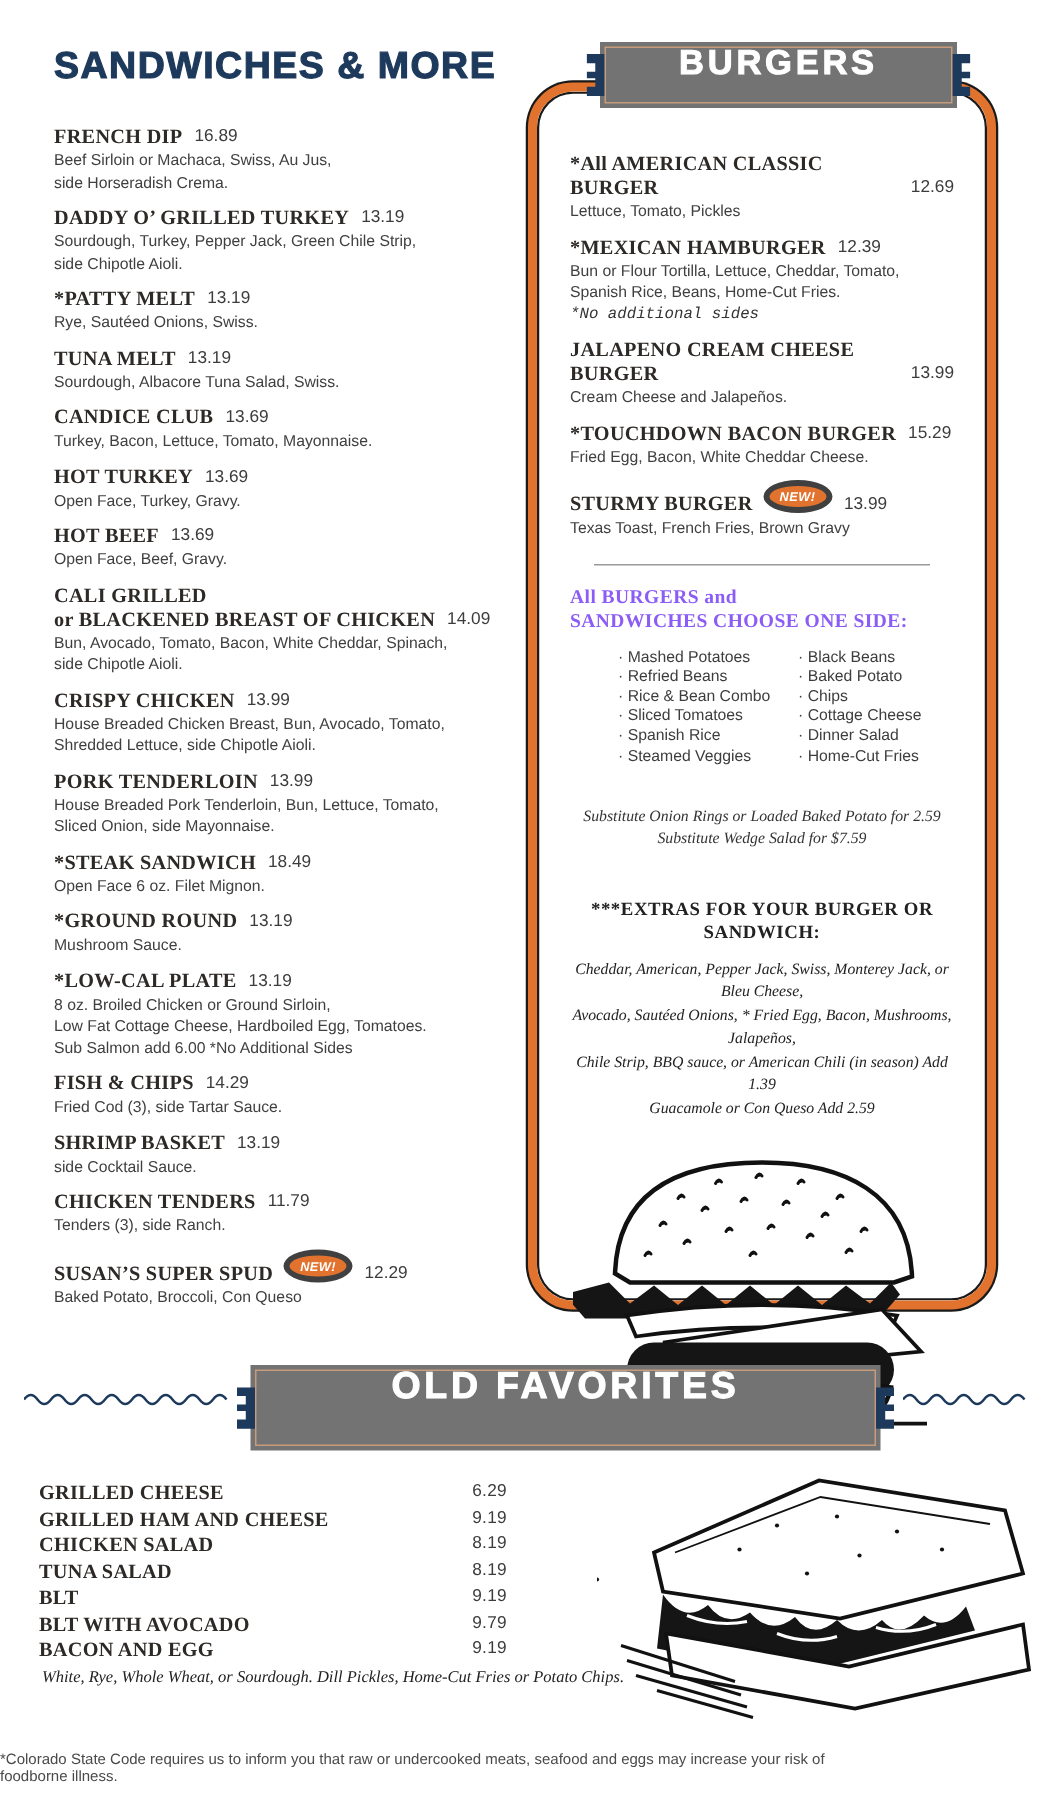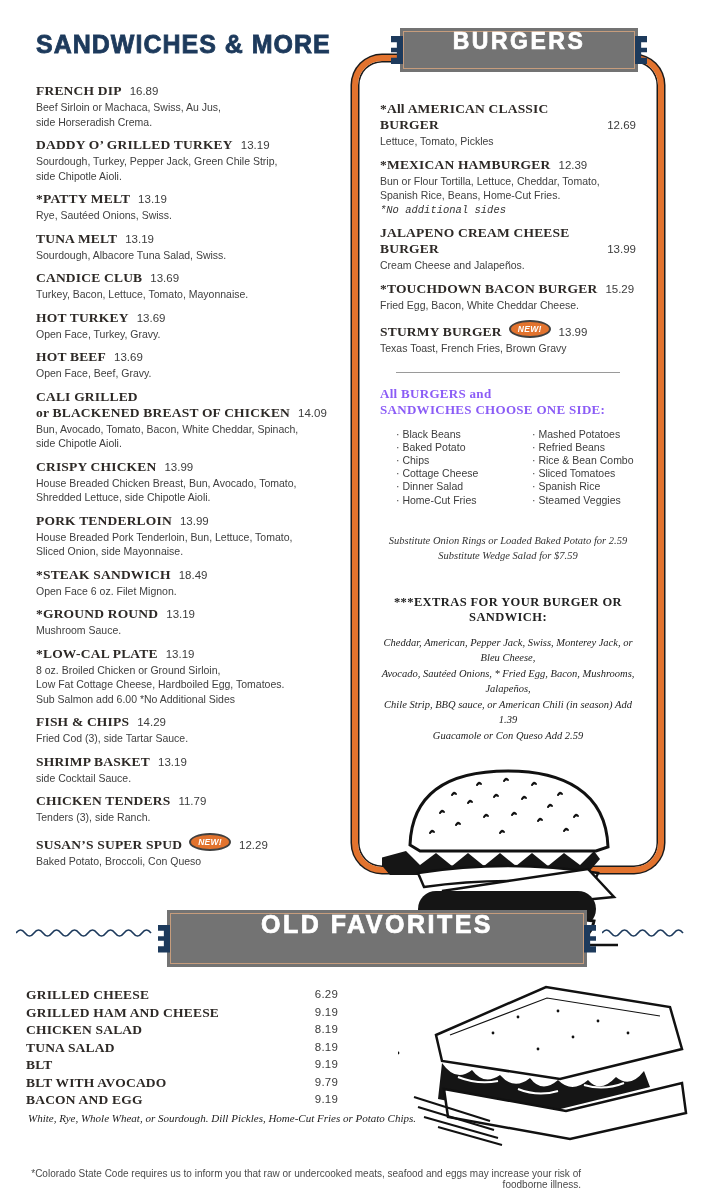--- a/index.html
+++ b/index.html
@@ -19,21 +19,21 @@
   .mi-name {
     font-family:"Liberation Serif", serif; font-weight:700; font-size:13.5px;
     line-height:16px; color:#2d2926; letter-spacing:0.2px; white-space:pre-line;
   }
   .mi-price { font-size:11.5px; color:#3c3c3c; line-height:16px; padding-left:8px; }
   .mi-desc { font-size:10.5px; line-height:14.5px; color:#404040; white-space:pre-line; margin-top:1px; }
   .mi-desc-italic { font-family:Liberation Mono, monospace; font-style:italic; font-size:10.5px; line-height:14.5px; color:#333; }
   .new-badge {
     display:inline-block; background:#e2732e; color:#fff; font-style:italic; font-weight:700;
     font-size:8.5px; line-height:12px; padding:1px 7px; border-radius:50%;
-    border:2px solid #404040; margin-left:7px; margin-bottom:2px; letter-spacing:0.3px;
+    border:4px solid #404040; margin-left:7px; margin-bottom:2px; letter-spacing:0.3px;
   }
   
   .panel {
     position:absolute; left:352px; top:55px; width:312px; height:818px; box-sizing:border-box;
     border:6px solid #e2732e; border-radius:30px;
     box-shadow:0 0 0 1.5px #1a1a1a, inset 0 0 0 1.5px #1a1a1a;
     padding:40px 22px 0 22px; background:#fff;
   }
   .banner {
     position:absolute; background:#737373; display:flex; align-items:flex-start; justify-content:center; z-index:3;
@@ -78,21 +78,21 @@
   .squiggle.left { left:16px; }
   .squiggle.right { left:602px; }
   .of-list { position:absolute; left:26px; top:986px; width:312px; }
   .of-row { display:flex; justify-content:space-between; align-items:flex-start;
     font-family:"Liberation Serif", serif; font-weight:700; font-size:13.5px; line-height:17.5px;
     color:#2d2926; letter-spacing:0.2px; }
   .of-price { font-family:"Liberation Sans", sans-serif; font-weight:400; font-size:11.5px; color:#3c3c3c; }
   .of-note { position:absolute; left:28px; top:1112px; width:420px;
     font-family:"Liberation Serif", serif; font-style:italic; font-size:11px; color:#222; }
   .sandwich-art { position:absolute; left:398px; top:973px; }
-  .footer { position:absolute; left:0; top:1168px; width:581px; text-align:right;
+  .footer { position:absolute; left:0; top:1168px; width:581px; text-align:left;
     font-size:10px; color:#4a4a4a; }
 </style>
 </head>
 <body>
 
 <div class="left-col">
   <h1 class="section-title">SANDWICHES &amp; MORE</h1>
   <div>
       <div class="menu-item">
     <div class="mi-row">
@@ -348,35 +348,35 @@
       <span class="mi-price">13.99</span>
     </div>
     <div class="mi-desc">Texas Toast, French Fries, Brown Gravy</div>
 
   </div>
     </div>
   <div class="divider"></div>
   <div class="sides-heading">All BURGERS and
 SANDWICHES CHOOSE ONE SIDE:</div>
   <div class="sides-cols">
+    <ul class="sides right">
+        <li>Mashed Potatoes</li>
+        <li>Refried Beans</li>
+        <li>Rice &amp; Bean Combo</li>
+        <li>Sliced Tomatoes</li>
+        <li>Spanish Rice</li>
+        <li>Steamed Veggies</li>
+      </ul>
     <ul class="sides">
         <li>Black Beans</li>
         <li>Baked Potato</li>
         <li>Chips</li>
         <li>Cottage Cheese</li>
         <li>Dinner Salad</li>
         <li>Home-Cut Fries</li>
-      </ul>
-    <ul class="sides right">
-        <li>Mashed Potatoes</li>
-        <li>Refried Beans</li>
-        <li>Rice &amp; Bean Combo</li>
-        <li>Sliced Tomatoes</li>
-        <li>Spanish Rice</li>
-        <li>Steamed Veggies</li>
       </ul>
   </div>
   <div class="sub-note">Substitute Onion Rings or Loaded Baked Potato for 2.59
 Substitute Wedge Salad for $7.59</div>
   <div class="extras-heading">***EXTRAS FOR YOUR BURGER OR SANDWICH:</div>
   <div class="extras-lines">
       <div>Cheddar, American, Pepper Jack, Swiss, Monterey Jack, or Bleu Cheese,</div>
       <div>Avocado, Sautéed Onions, * Fried Egg, Bacon, Mushrooms, Jalapeños,</div>
       <div>Chile Strip, BBQ sauce, or American Chili (in season) Add 1.39</div>
       <div>Guacamole or Con Queso Add 2.59</div>

